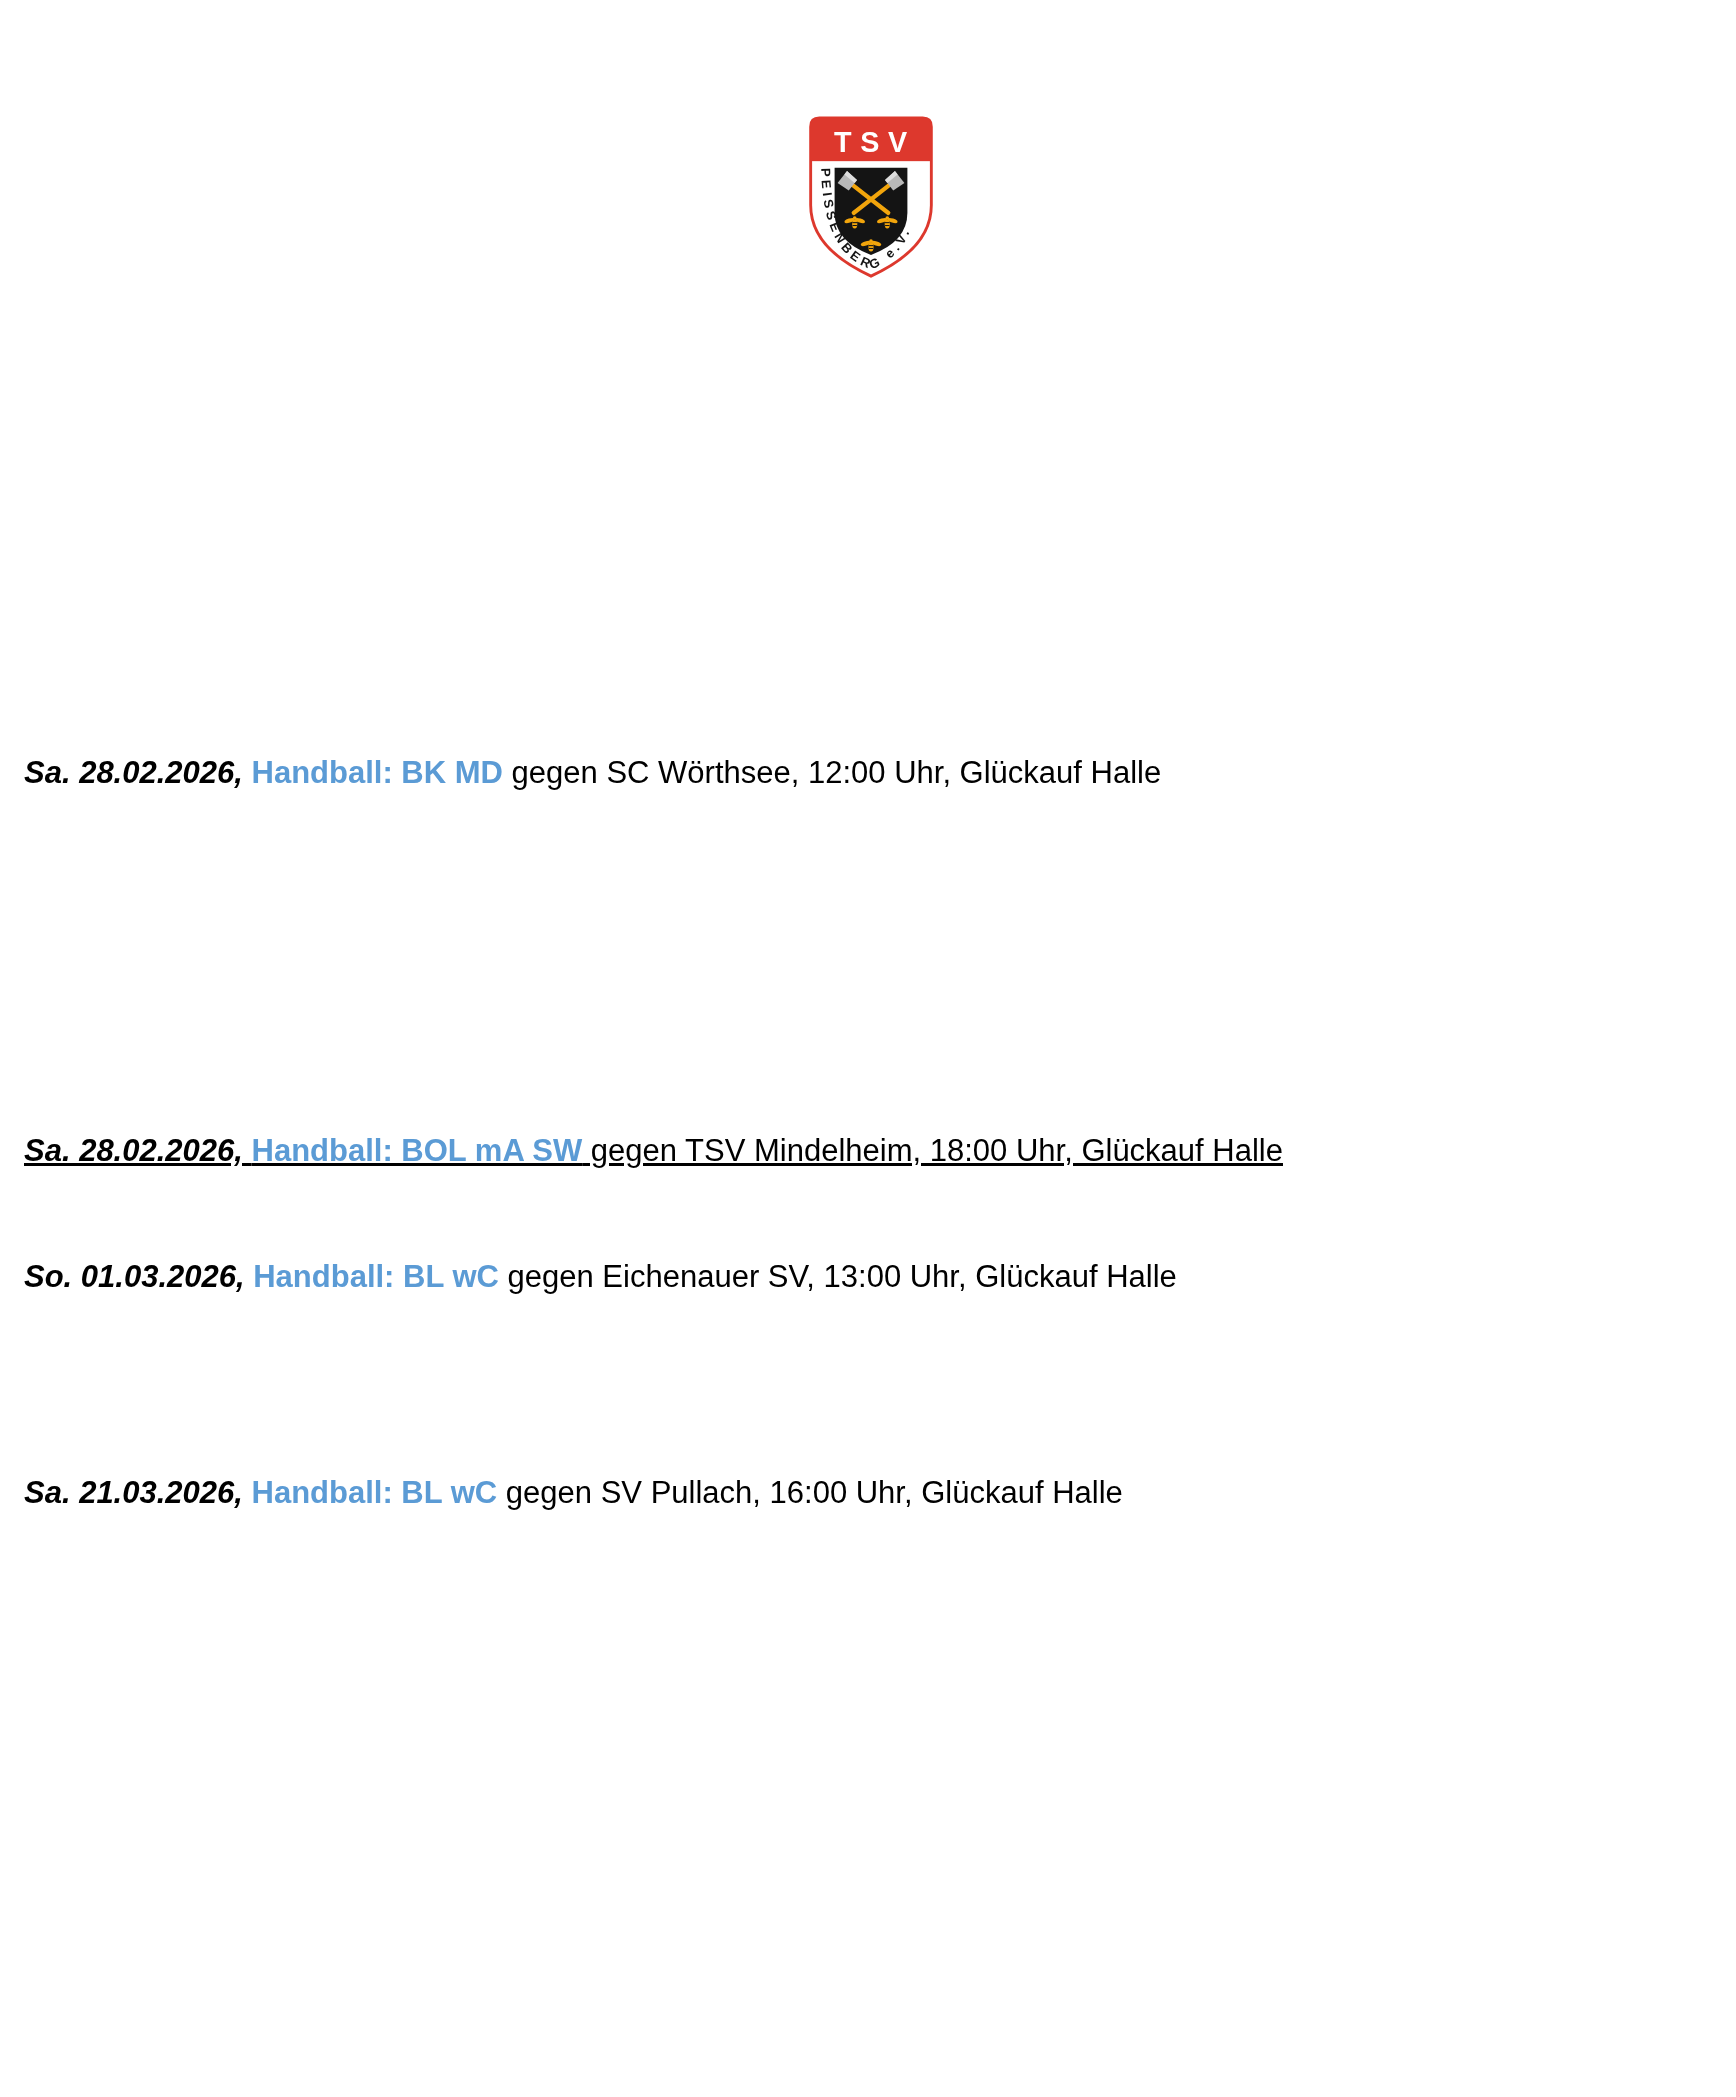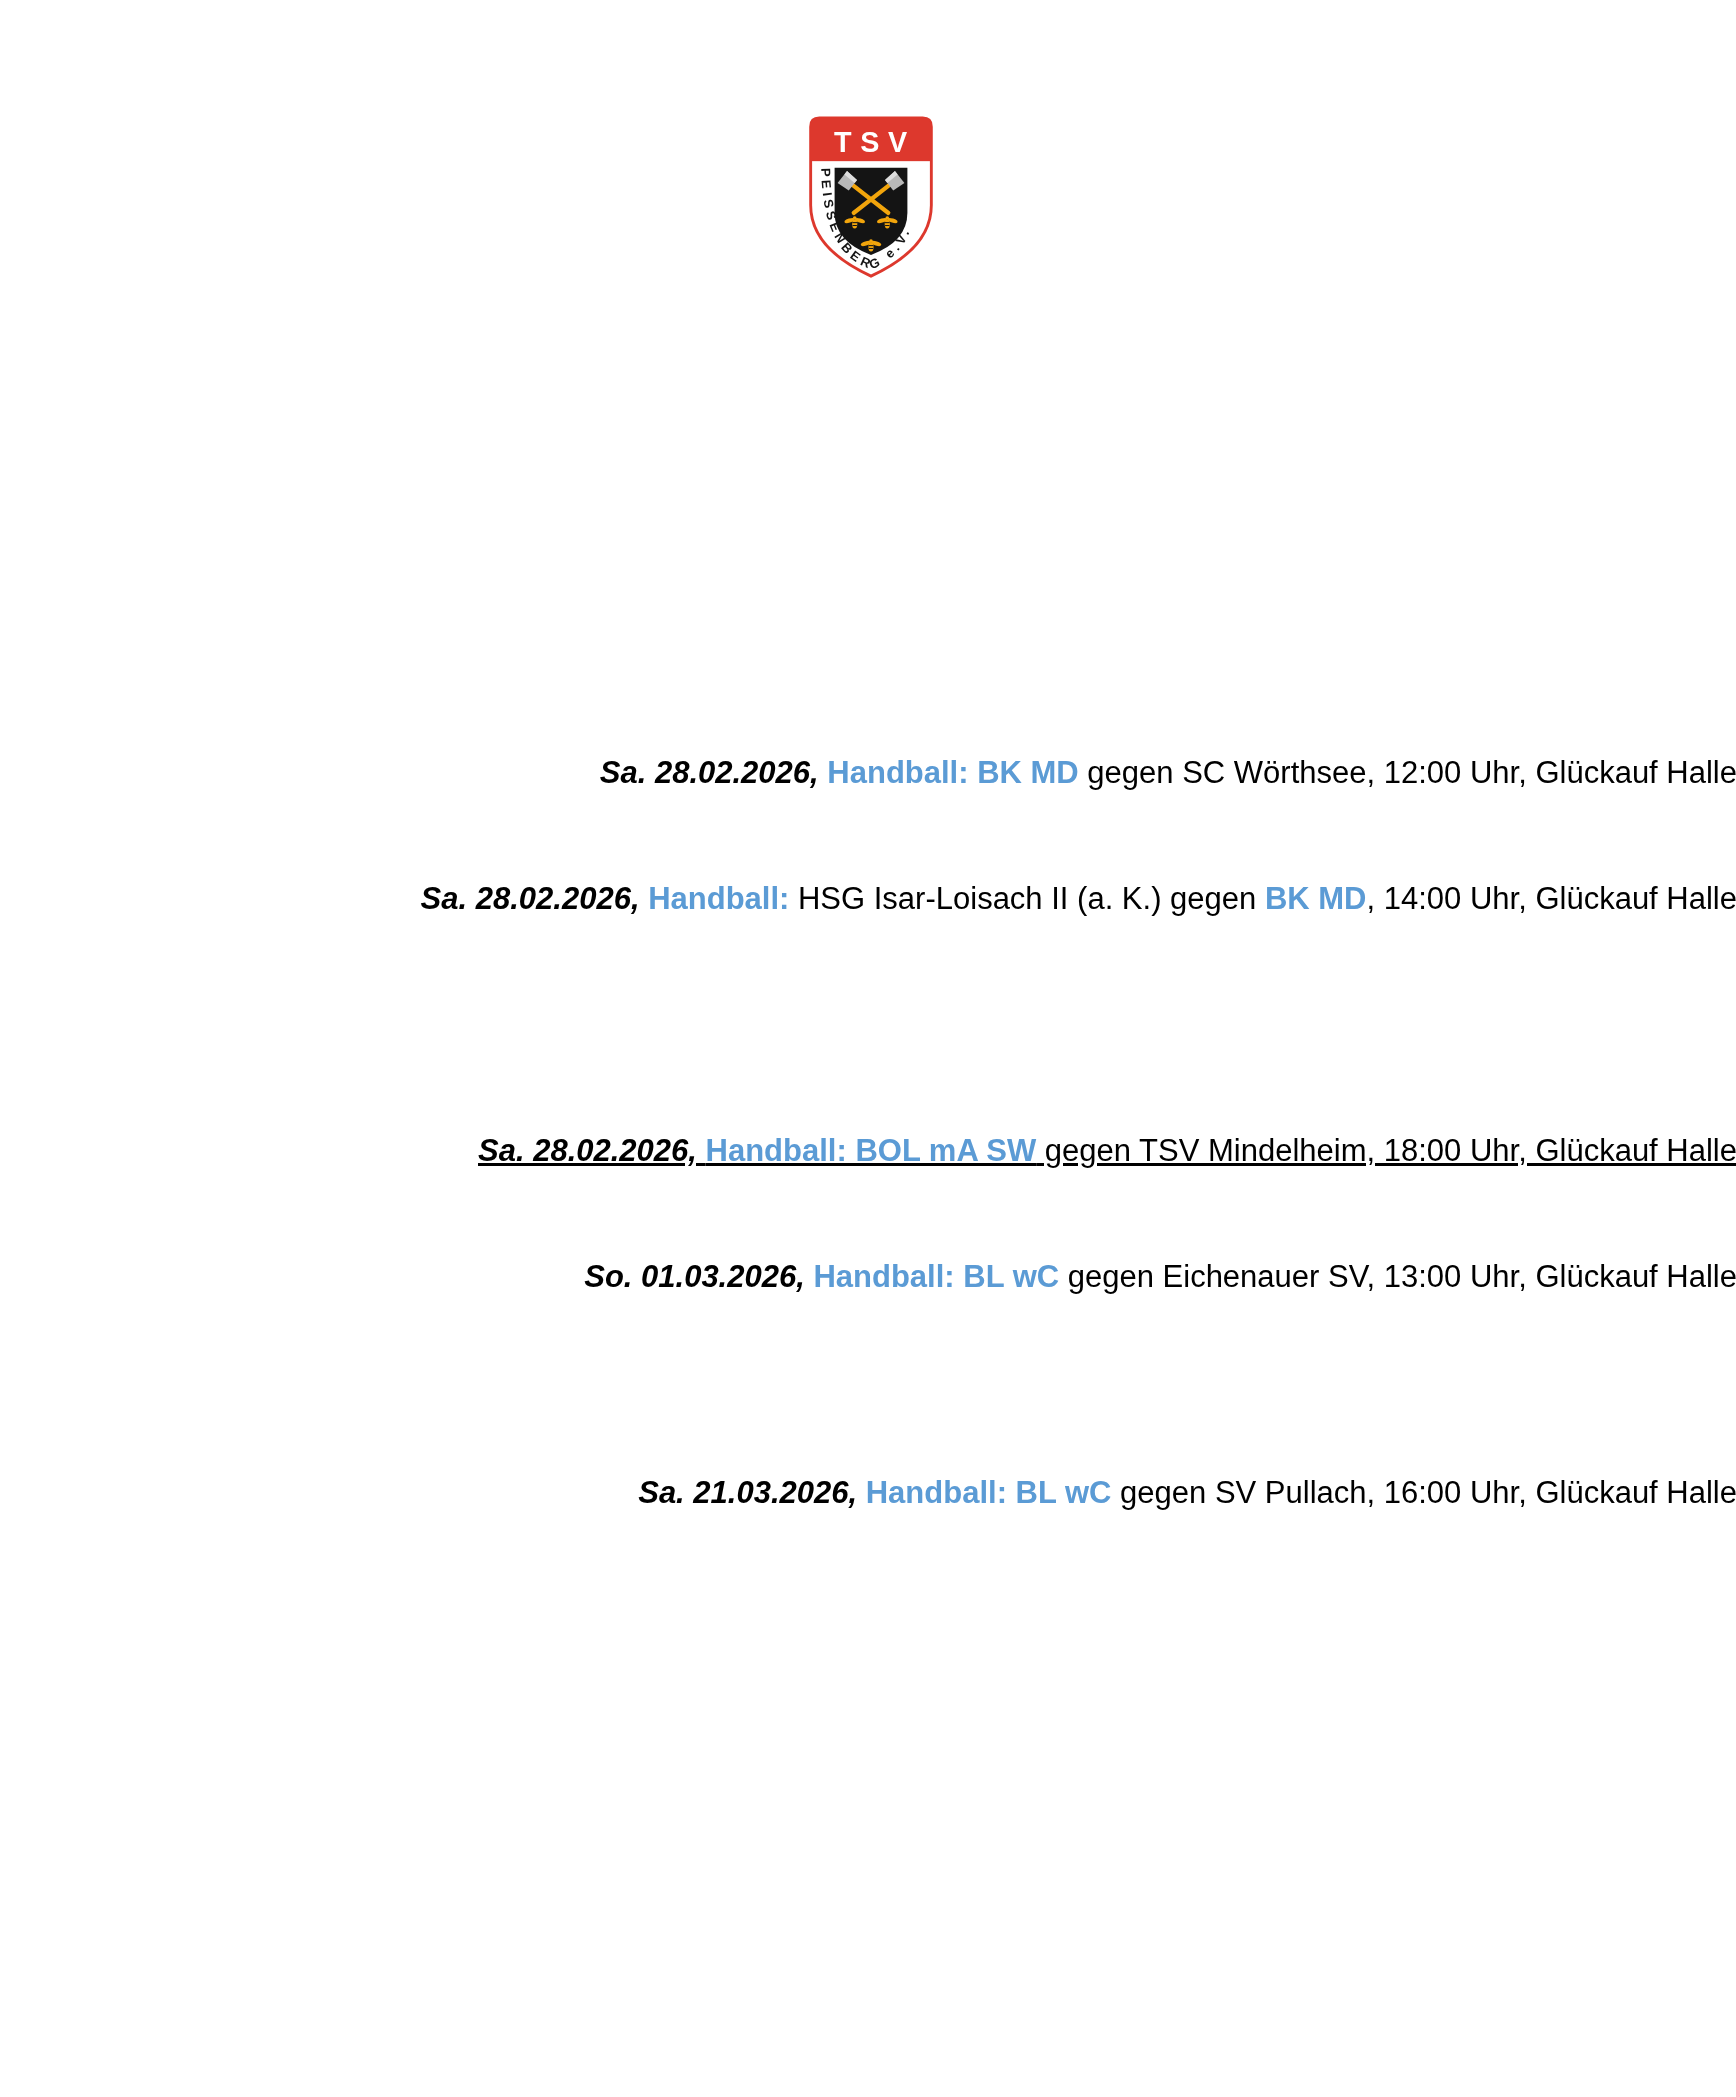--- a/index.html
+++ b/index.html
@@ -26,21 +26,21 @@
     width:136px;height:173px;
   }
   .schedule{
     position:absolute;
     left:0;top:0;
     width:1737px;height:2097px;
   }
   .entry{
     position:absolute;
     width:100%;
-    text-align:right;
+    text-align:left;
     font-size:31px;
     line-height:40px;
     color:var(--text);
     white-space:nowrap;
     padding-left:24px;
   }
   .seg-date{
     font-weight:bold;
     font-style:italic;
     color:var(--text);
@@ -102,18 +102,17 @@
 
     <path id="arcPath" d="M 19 54 C 19 118 38 152 71 163 C 104 152 123 118 123 54" fill="none"></path>
     <text font-size="13.5" font-weight="bold" letter-spacing="4" style="fill:var(--logo-black);font-family:'Liberation Sans',sans-serif">
       <textPath href="#arcPath" startOffset="3">PEISSENBERG e.V.</textPath>
     </text>
   </svg>
 </div>
 
 <div class="schedule" id="schedule">
     <div class="entry" style="top: 753px;"><span class="seg-date">Sa. 28.02.2026, </span><span class="seg-accent">Handball: BK MD</span><span class="seg-normal"> gegen SC Wörthsee, 12:00 Uhr, Glückauf Halle</span></div>
-    <div class="entry" style="top: 879px;"><span class="seg-date">Sa. 28.02.2026, </span><span class="seg-accent">Handball:</span><span class="seg-normal"> HSG Isar-Loisach II (a. K.) gegen </span><span class="seg-accent">BK MD</span><span class="seg-normal">, 14:00 Uhr, Glückauf Halle</span></div>
     <div class="entry" style="top: 1131px; text-decoration: underline;"><span class="seg-date">Sa. 28.02.2026, </span><span class="seg-accent">Handball: BOL mA SW</span><span class="seg-normal"> gegen TSV Mindelheim, 18:00 Uhr, Glückauf Halle</span></div>
     <div class="entry" style="top: 1257px;"><span class="seg-date">So. 01.03.2026, </span><span class="seg-accent">Handball: BL wC</span><span class="seg-normal"> gegen Eichenauer SV, 13:00 Uhr, Glückauf Halle</span></div>
     <div class="entry" style="top: 1438px; margin-top: 35px;"><span class="seg-date">Sa. 21.03.2026, </span><span class="seg-accent">Handball: BL wC</span><span class="seg-normal"> gegen SV Pullach, 16:00 Uhr, Glückauf Halle</span></div>
   </div>
 
 
 </body></html>

